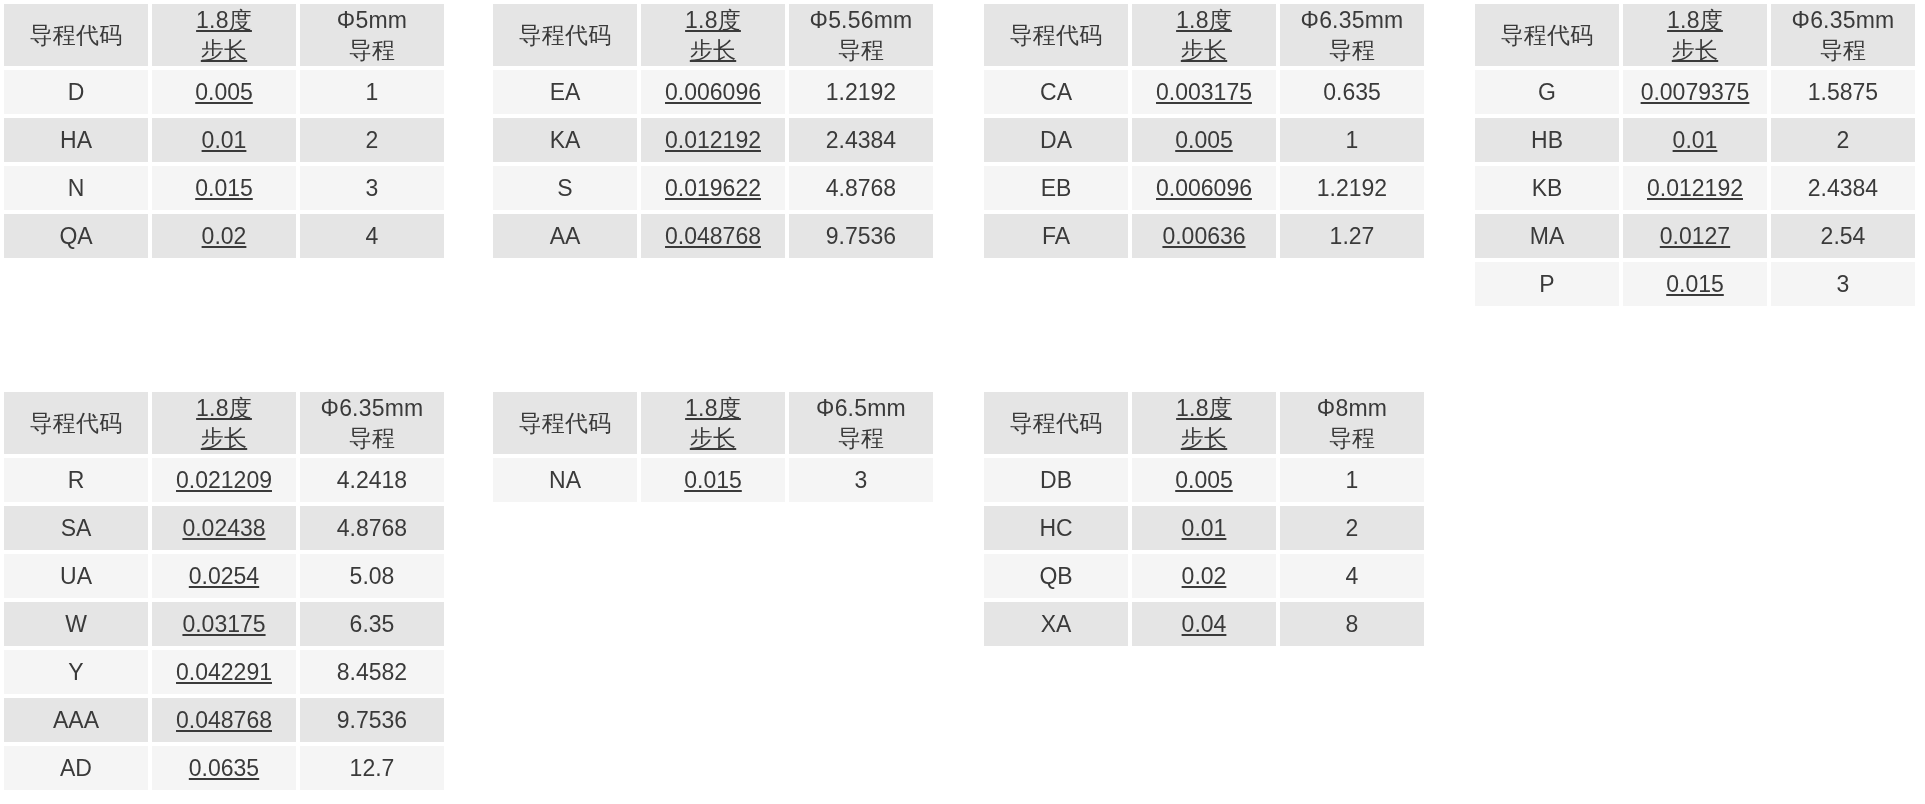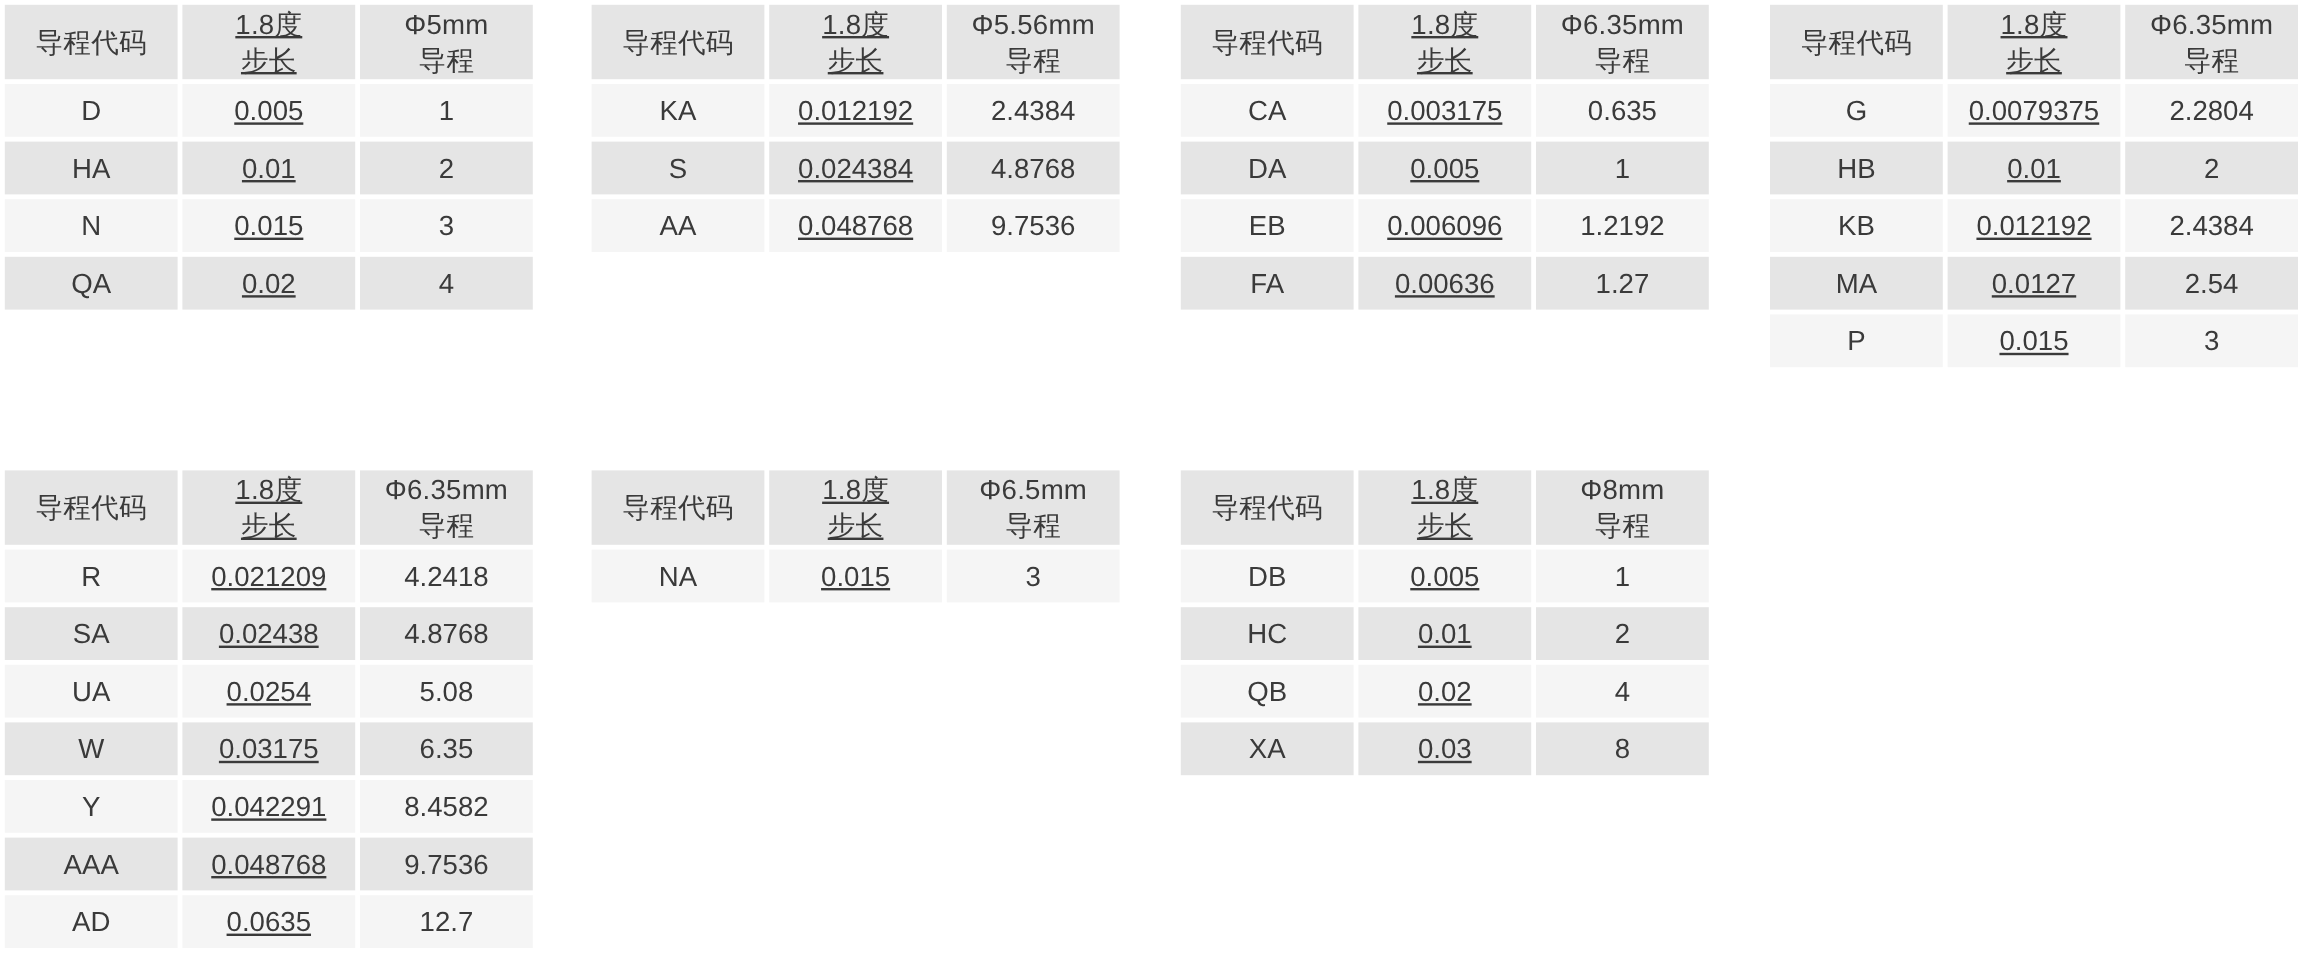--- a/index.html
+++ b/index.html
@@ -108,27 +108,32 @@
             <span class="hdr-line">步长</span>
           </th>
           <th class="col-lead">
             <span class="hdr-line">Φ5.56mm</span>
             <span class="hdr-line">导程</span>
           </th>
         </tr>
       </thead>
       <tbody>
         <tr>
+          <td class="col-code">EA</td>
+          <td class="col-step">0.006096</td>
+          <td class="col-lead">1.2192</td>
+        </tr>
+        <tr>
           <td class="col-code">KA</td>
           <td class="col-step">0.012192</td>
           <td class="col-lead">2.4384</td>
         </tr>
         <tr>
           <td class="col-code">S</td>
-          <td class="col-step">0.024384</td>
+          <td class="col-step">0.019622</td>
           <td class="col-lead">4.8768</td>
         </tr>
         <tr>
           <td class="col-code">AA</td>
           <td class="col-step">0.048768</td>
           <td class="col-lead">9.7536</td>
         </tr>
       </tbody>
     </table>
     <table class="lead-table" style="left: 980px; top: 0px;">
@@ -179,21 +184,21 @@
           <th class="col-lead">
             <span class="hdr-line">Φ6.35mm</span>
             <span class="hdr-line">导程</span>
           </th>
         </tr>
       </thead>
       <tbody>
         <tr>
           <td class="col-code">G</td>
           <td class="col-step">0.0079375</td>
-          <td class="col-lead">2.2804</td>
+          <td class="col-lead">1.5875</td>
         </tr>
         <tr>
           <td class="col-code">HB</td>
           <td class="col-step">0.01</td>
           <td class="col-lead">2</td>
         </tr>
         <tr>
           <td class="col-code">KB</td>
           <td class="col-step">0.012192</td>
           <td class="col-lead">2.4384</td>
@@ -309,18 +314,18 @@
           <td class="col-step">0.01</td>
           <td class="col-lead">2</td>
         </tr>
         <tr>
           <td class="col-code">QB</td>
           <td class="col-step">0.02</td>
           <td class="col-lead">4</td>
         </tr>
         <tr>
           <td class="col-code">XA</td>
-          <td class="col-step">0.03</td>
+          <td class="col-step">0.04</td>
           <td class="col-lead">8</td>
         </tr>
       </tbody>
     </table>
   </div>
 
 </body></html>

